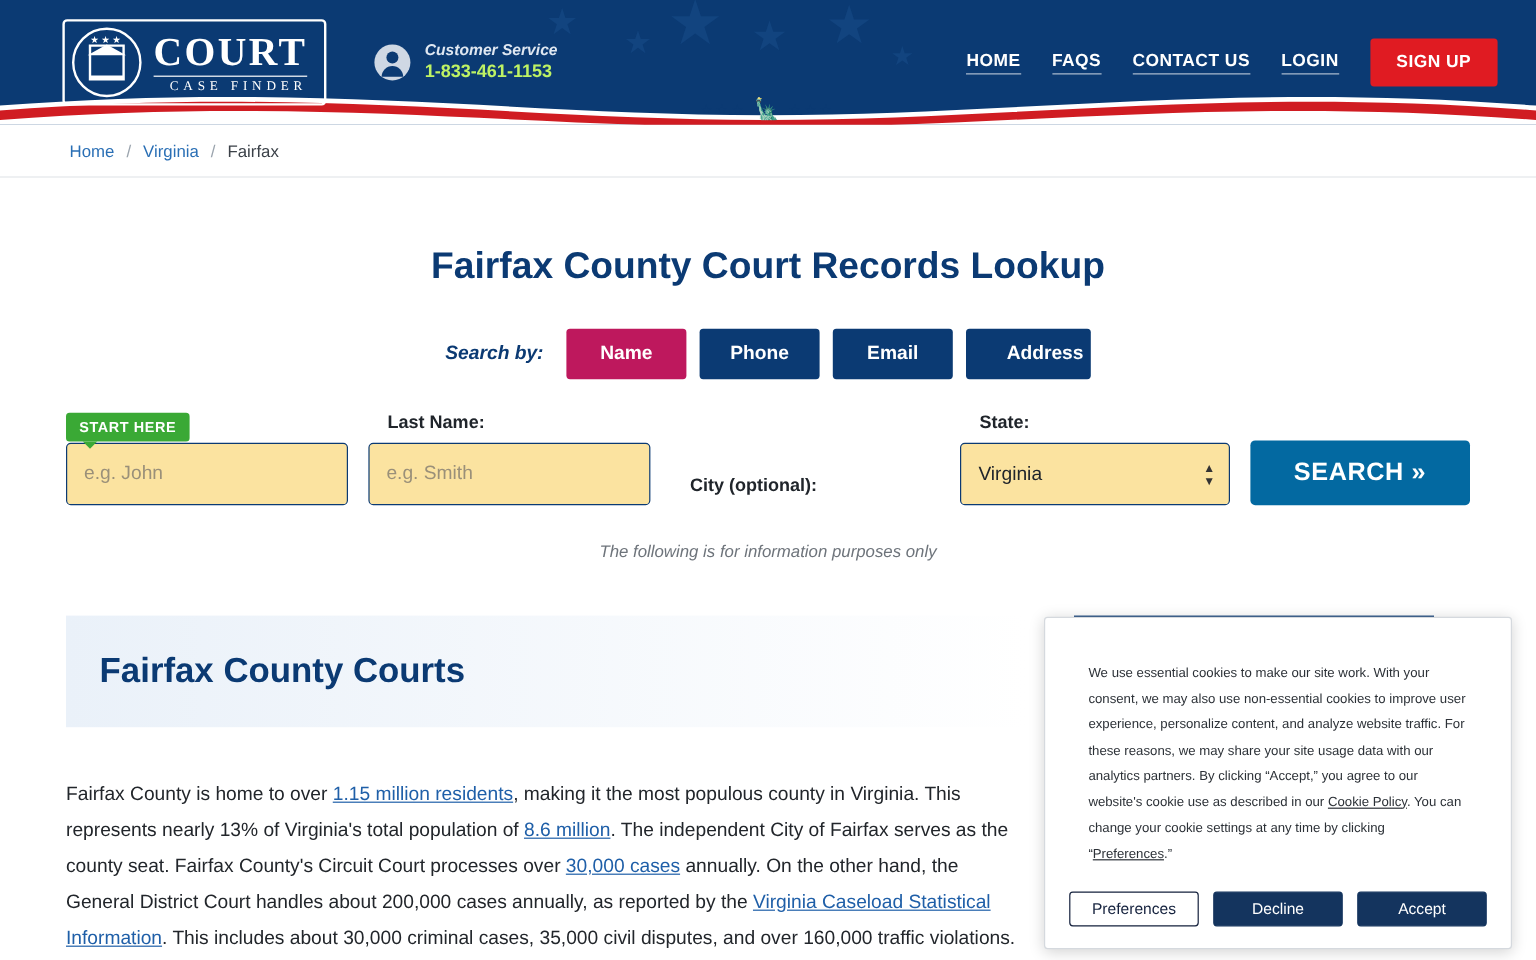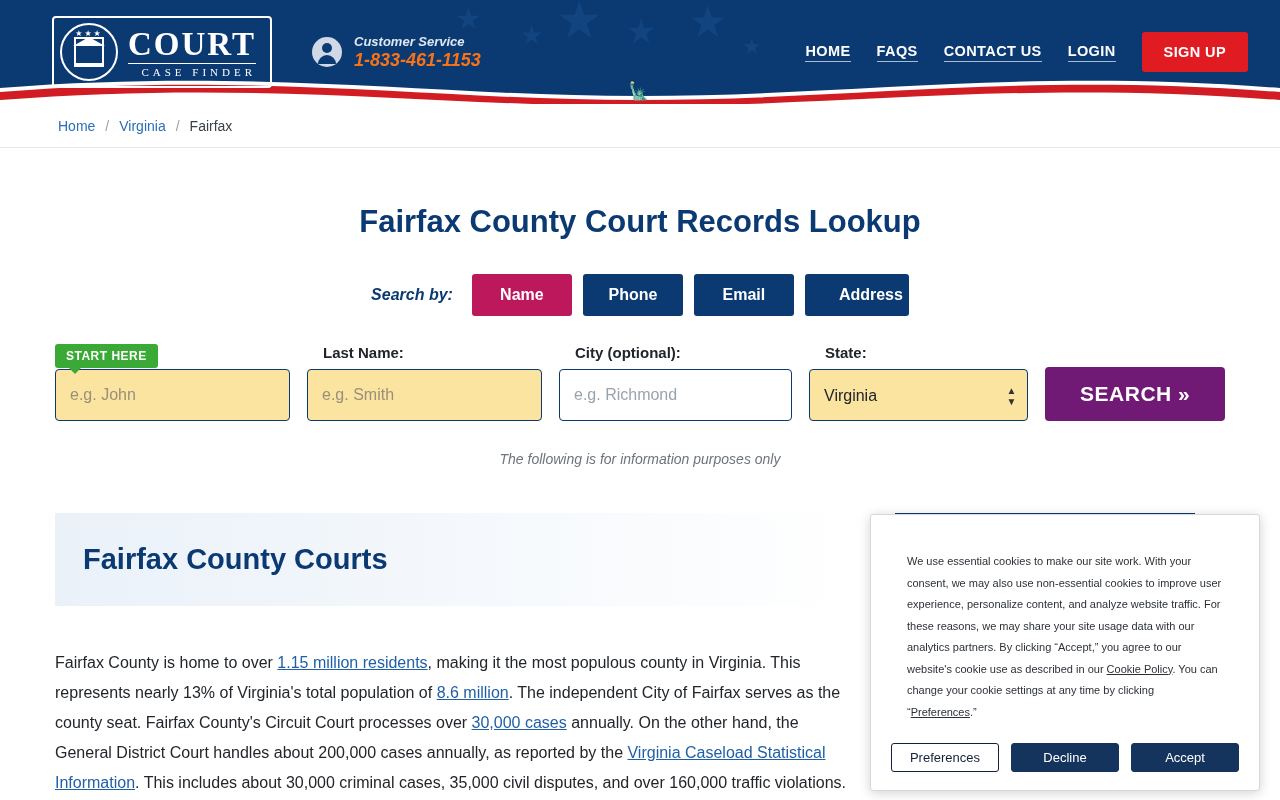--- a/index.html
+++ b/index.html
@@ -129,24 +129,23 @@
     background: #0b3a73;
   }
   .cust-label {
     color: #dfe7f1;
     font-size: 13px;
     font-style: italic;
     font-weight: bold;
     line-height: 16px;
   }
   .cust-phone {
-    color: #f97316;
-    font-size: 18px;
-    font-weight: bold;
-    font-style: italic;
+    color: #bef264;
+    font-size: 15px;
+    font-weight: bold;
     line-height: 20px;
   }
   .nav {
     margin-left: auto;
     display: flex;
     align-items: center;
     gap: 26px;
   }
   .nav a {
     color: #ffffff;
@@ -308,21 +307,21 @@
     right: 12px; bottom: 14px;
     font-size: 10px;
     line-height: 11px;
     color: #333;
     pointer-events: none;
     text-align: center;
   }
   .search-btn {
     width: 190px;
     height: 54px;
-    background: #701a75;
+    background: #0369a1;
     color: #fff;
     border: none;
     border-radius: 4px;
     font-size: 21px;
     font-weight: bold;
     letter-spacing: .5px;
     cursor: pointer;
   }
   .disclaimer {
     text-align: center;
@@ -486,21 +485,20 @@
     <div class="field first">
       <label>First Name:</label>
       <input type="text" placeholder="e.g. John" style="">
     </div>
     <div class="field last">
       <label>Last Name:</label>
       <input type="text" placeholder="e.g. Smith" style="">
     </div>
     <div class="field city">
       <label>City (optional):</label>
-      <input type="text" placeholder="e.g. Richmond" style="">
     </div>
     <div class="field state select-wrap">
       <label>State:</label>
       <select>
         <option>Virginia</option>
       </select>
       <span class="select-arrows">▲<br>▼</span>
     </div>
     <button class="search-btn">SEARCH  »</button>
   </div>

